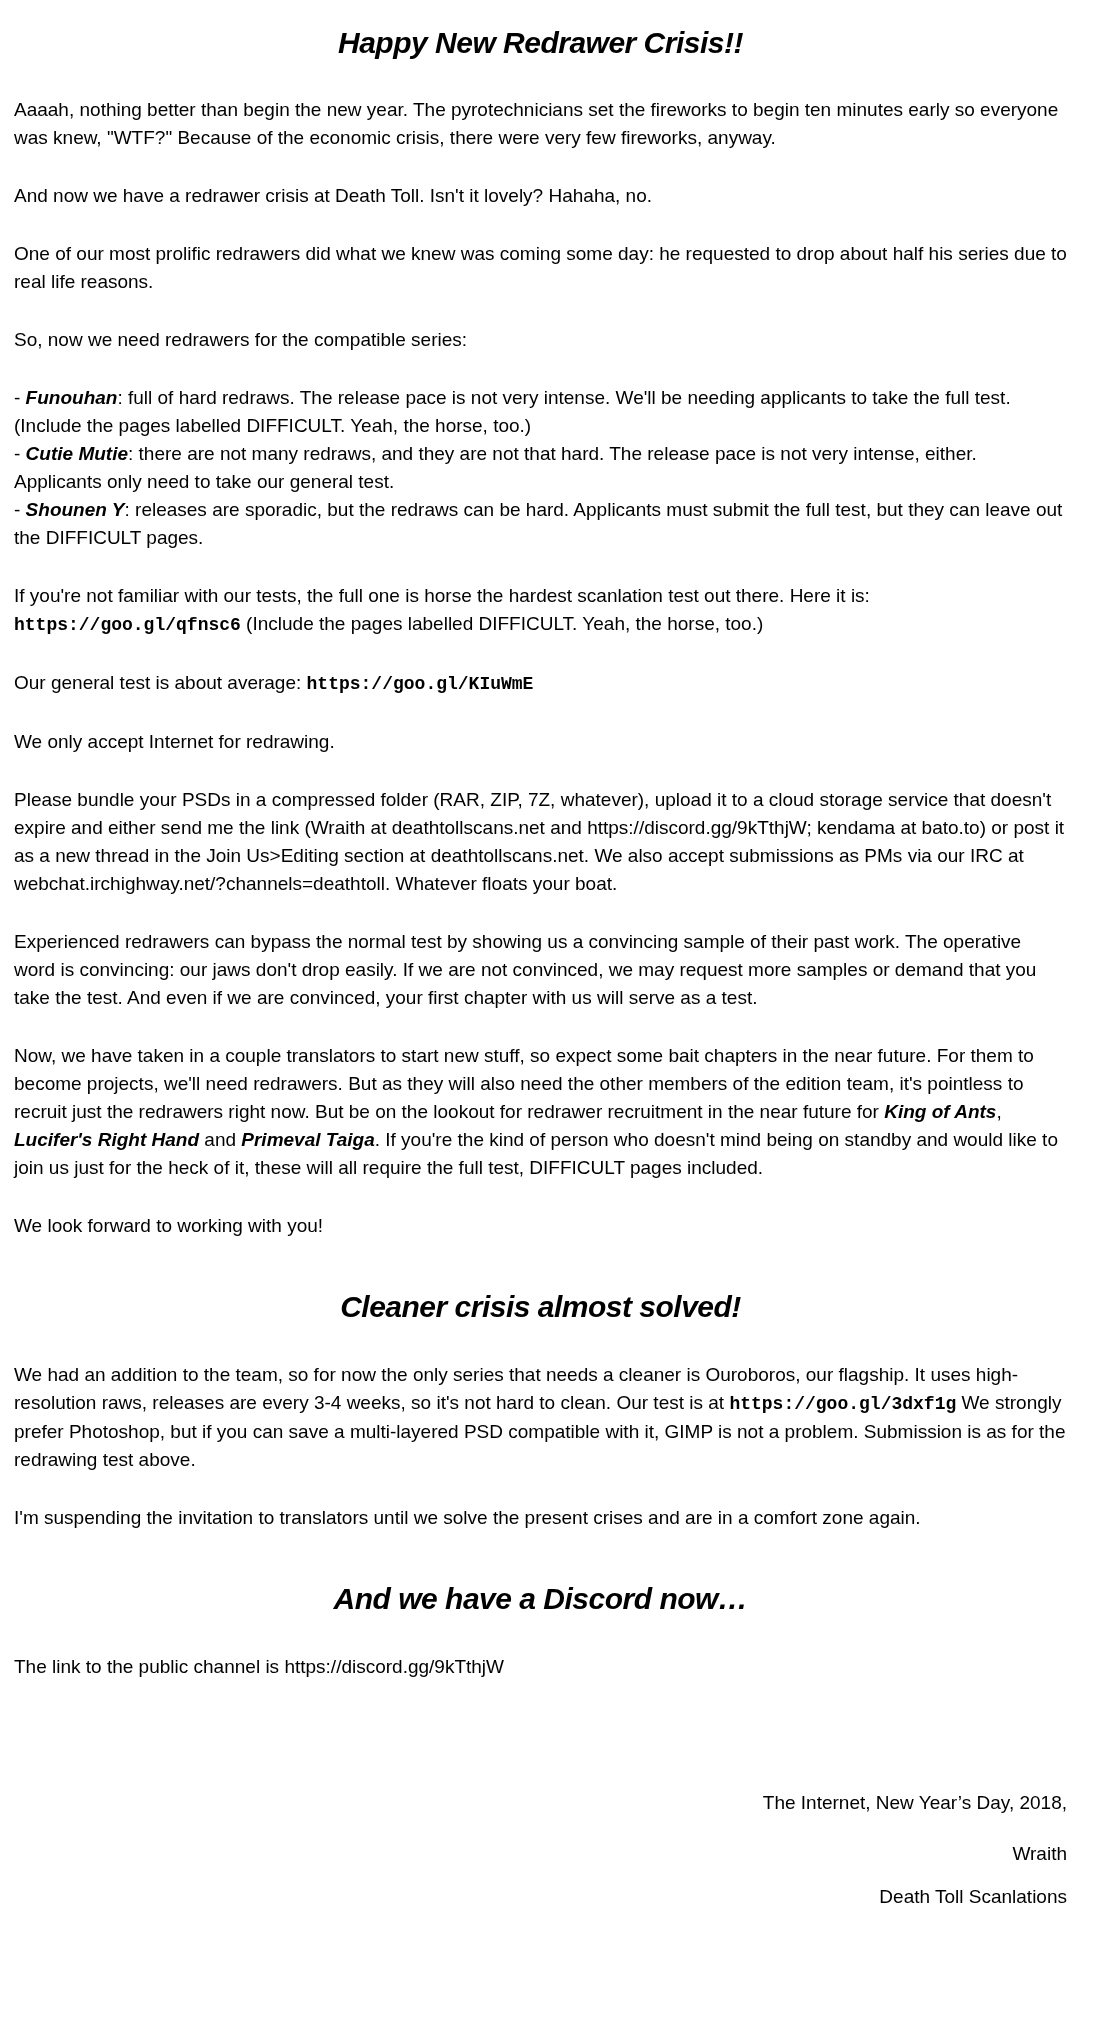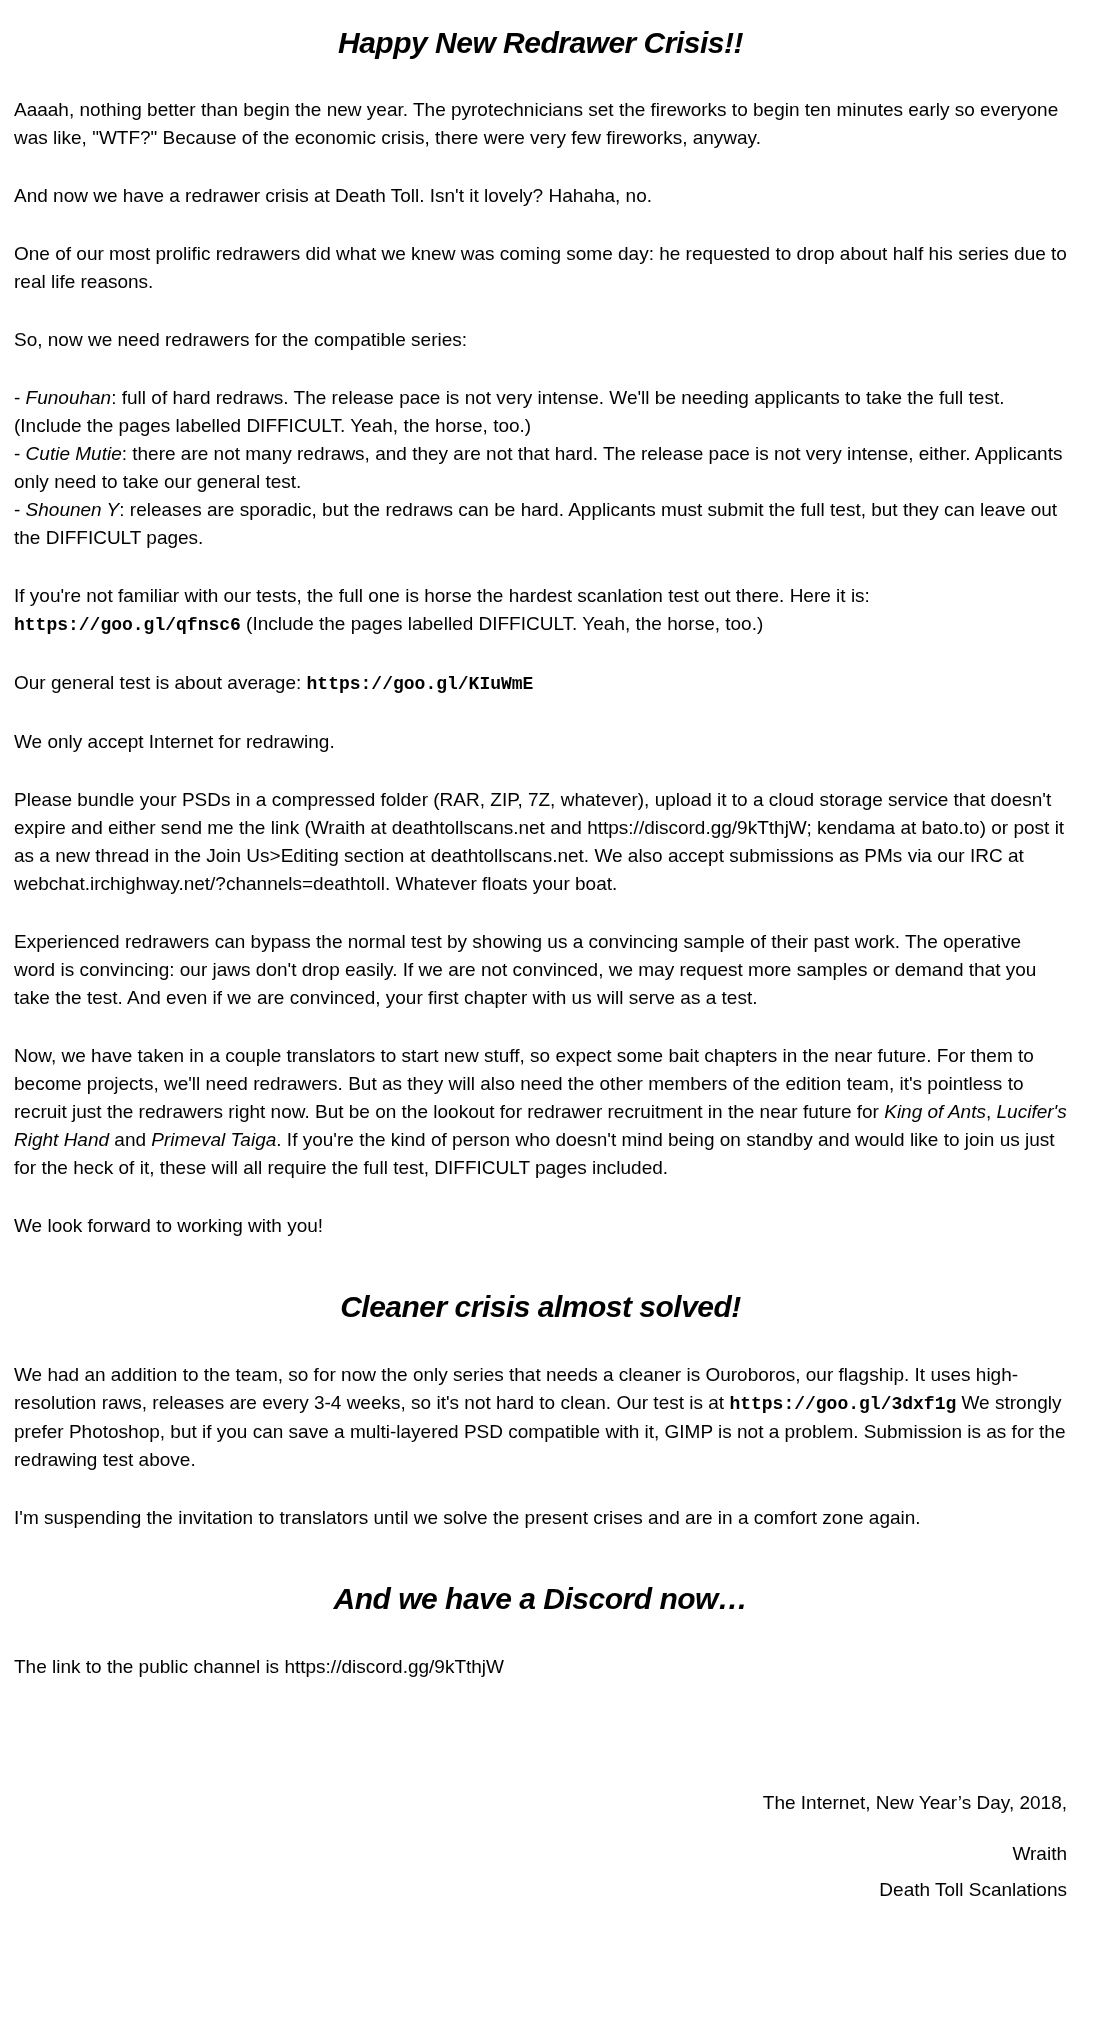--- a/index.html
+++ b/index.html
@@ -35,38 +35,38 @@
     line-height: 40px;
     font-weight: bold;
     font-style: italic;
     text-align: center;
     margin: 47px 0 34px 0;
     letter-spacing: -0.5px;
   }
   .para { margin: 0 0 30px 0; }
   .series-list { margin: 0 0 30px 0; }
   .series-item { margin: 0; }
-  .seg-bi { font-weight: normal; font-style: italic; }
+  .seg-bi { font-weight: bold; font-style: italic; }
   .seg-mono {
     font-family: "Liberation Mono", monospace;
     font-weight: bold;
     font-size: 18px;
   }
   .signoff { text-align: right; margin: 0; }
   .signoff-date { margin-top: 108px; }
   .signoff-author { margin-top: 23px; }
-  .signoff-group { margin-top: 8px; }
+  .signoff-group { margin-top: 15px; }
 </style>
 </head>
 <body>
 
 <main class="page">
   <div id="doc">
       <h1 class="title"><span>Happy New Redrawer Crisis!!</span></h1>
-      <p class="para"><span>Aaaah, nothing better than begin the new year. The pyrotechnicians set the fireworks to begin ten minutes early so everyone was like, "WTF?" Because of the economic crisis, there were very few fireworks, anyway.</span></p>
+      <p class="para"><span>Aaaah, nothing better than begin the new year. The pyrotechnicians set the fireworks to begin ten minutes early so everyone was knew, "WTF?" Because of the economic crisis, there were very few fireworks, anyway.</span></p>
       <p class="para"><span>And now we have a redrawer crisis at Death Toll. Isn't it lovely? Hahaha, no.</span></p>
       <p class="para"><span>One of our most prolific redrawers did what we knew was coming some day: he requested to drop about half his series due to real life reasons.</span></p>
       <p class="para"><span>So, now we need redrawers for the compatible series:</span></p>
       <div class="series-list">
         <div class="series-item"><span>- </span><span class="seg-bi">Funouhan</span><span>: full of hard redraws. The release pace is not very intense. We'll be needing applicants to take the full test. (Include the pages labelled DIFFICULT. Yeah, the horse, too.)</span></div>
         <div class="series-item"><span>- </span><span class="seg-bi">Cutie Mutie</span><span>: there are not many redraws, and they are not that hard. The release pace is not very intense, either. Applicants only need to take our general test.</span></div>
         <div class="series-item"><span>- </span><span class="seg-bi">Shounen Y</span><span>: releases are sporadic, but the redraws can be hard. Applicants must submit the full test, but they can leave out the DIFFICULT pages.</span></div>
       </div>
       <p class="para"><span>If you're not familiar with our tests, the full one is horse the hardest scanlation test out there. Here it is: </span><span class="seg-mono">https://goo.gl/qfnsc6</span><span> (Include the pages labelled DIFFICULT. Yeah, the horse, too.)</span></p>
       <p class="para"><span>Our general test is about average: </span><span class="seg-mono">https://goo.gl/KIuWmE</span></p>

